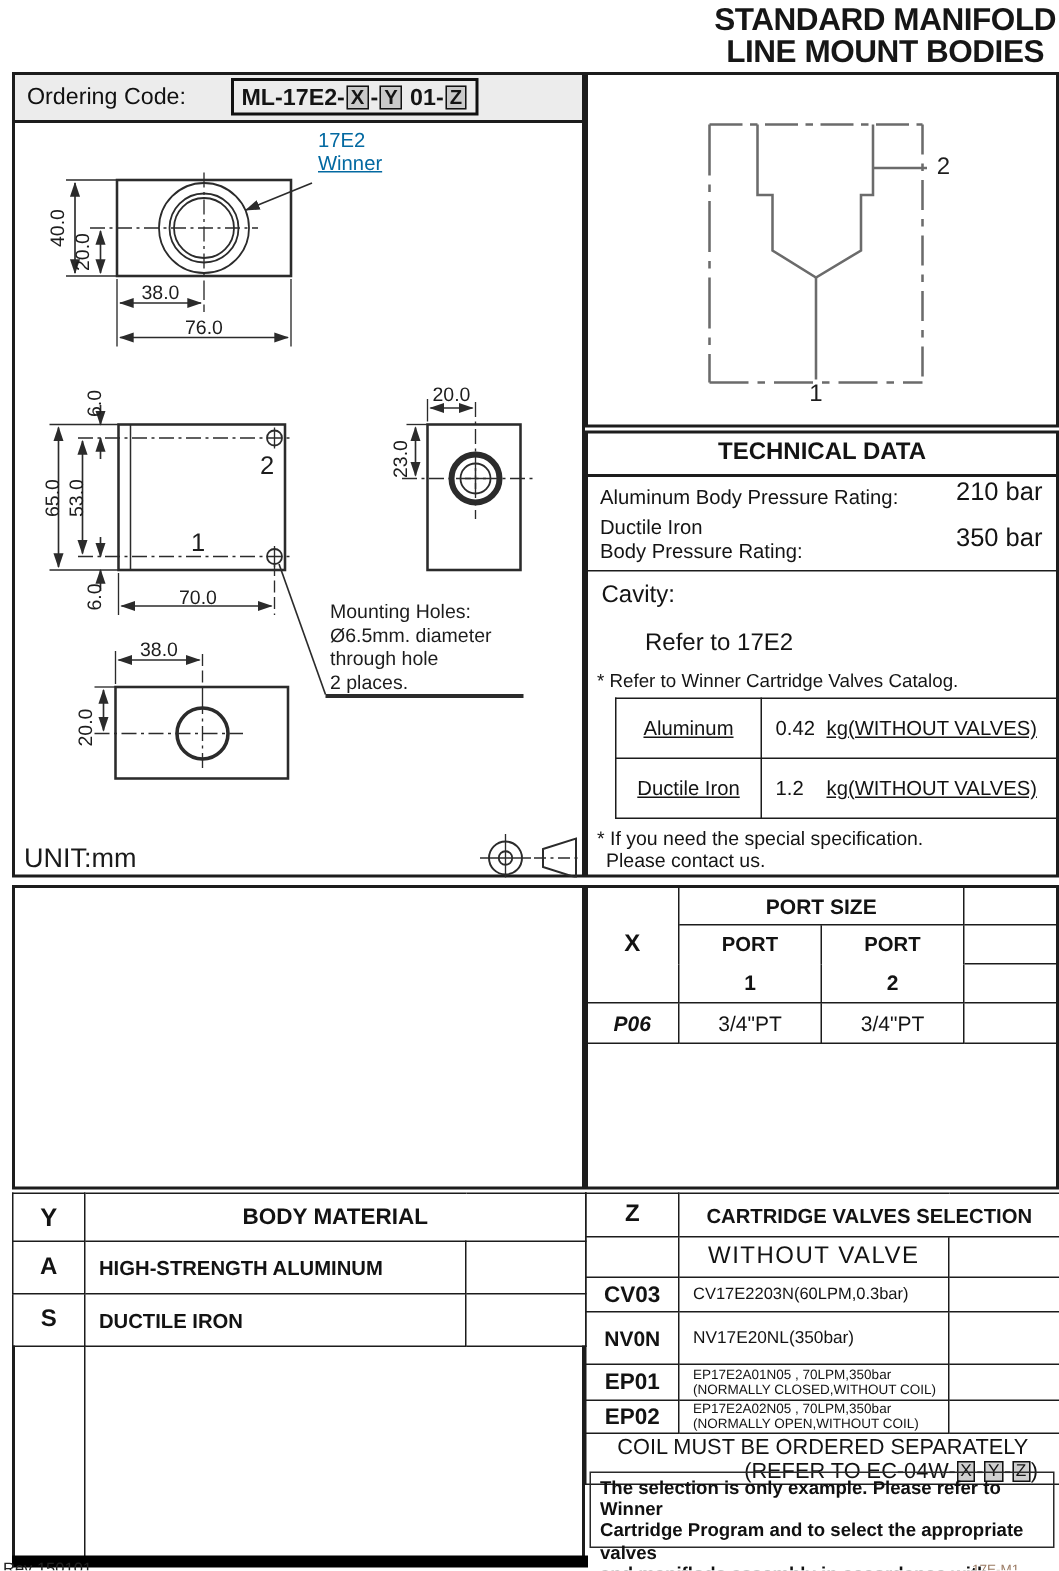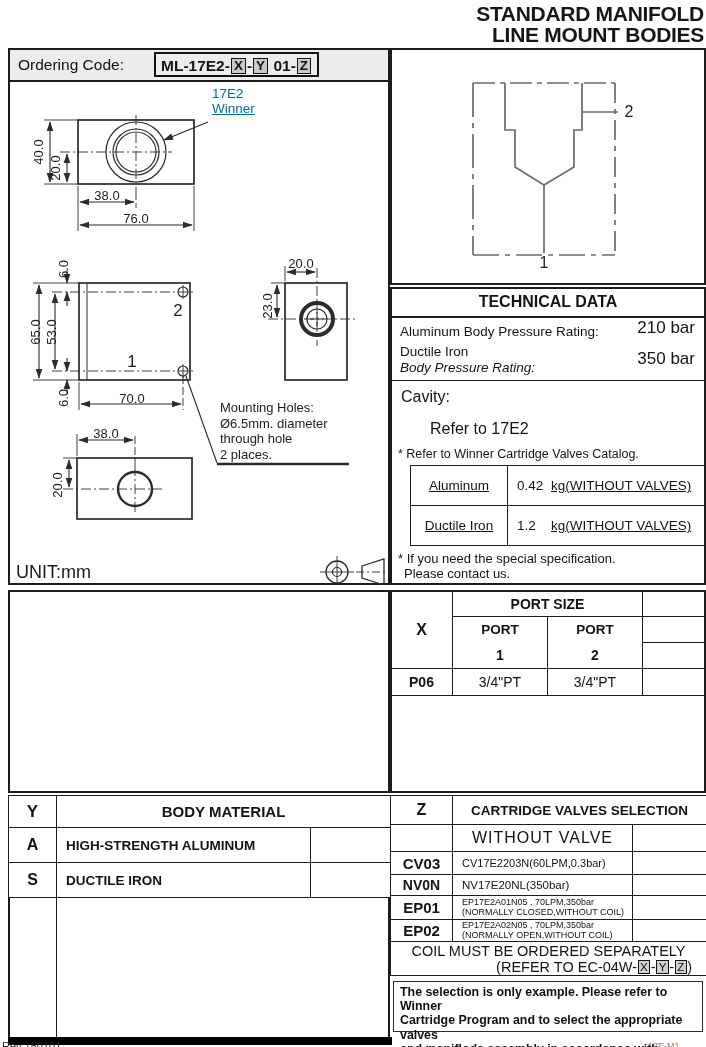--- a/index.html
+++ b/index.html
@@ -1,21 +1,21 @@
 <!DOCTYPE html>
 <html><head>
 <meta charset="utf-8">
 <style>
   html,body{margin:0;padding:0;background:#fff;}
   #page{position:relative;width:706px;height:1047px;background:#ffffff;overflow:hidden;
         font-family:"Liberation Sans",sans-serif;color:#141414;}
   .t{position:absolute;white-space:nowrap;}
   .box{position:absolute;border:2px solid #1c1c1c;box-sizing:border-box;background:#fff;}
   
-  .title{position:absolute;top:3px;right:2px;text-align:right;font-weight:bold;
+  .title{position:absolute;top:3px;right:2px;text-align:center;font-weight:bold;
          font-size:21px;line-height:21px;color:#161616;letter-spacing:-0.3px;}
   
   .order-strip{position:absolute;left:0;top:0;right:0;height:32px;background:#ececec;
                border-bottom:2px solid #1c1c1c;box-sizing:border-box;}
   .order-label{position:absolute;left:8px;top:0;line-height:30px;font-size:15.5px;color:#111;}
   .order-code{position:absolute;left:144px;top:2px;height:25px;line-height:24px;
               border:2px solid #111;background:#ececec;font-weight:bold;font-size:15.5px;
               padding:0 5px;box-sizing:border-box;}
   .codebox{display:inline-block;border:1.5px solid #111;background:#c9c9c9;line-height:14px;
            padding:0 2px;margin:0 1px;font-size:13.5px;vertical-align:1px;}
@@ -202,21 +202,21 @@
     </svg>
     <div class="portnum" style="left:152px;top:213px;font-size:16px;">1</div>
     <div class="portnum" style="left:237px;top:62px;font-size:16px;">2</div>
   </div>
 
   <div class="box" style="left:390px;top:287px;width:316px;height:298px;">
     <div class="tech-header">TECHNICAL DATA</div>
     <div class="t" style="left:8px;top:35px;font-size:13.5px;">Aluminum Body Pressure Rating:</div>
     <div class="t" style="right:9px;top:29px;font-size:17px;">210 bar</div>
     <div class="t" style="left:8px;top:55px;font-size:13.5px;">Ductile Iron</div>
-    <div class="t" style="left:8px;top:71px;font-size:13.5px;font-style:italic;">Body Pressure Rating:</div>
+    <div class="t" style="left:8px;top:71px;font-size:13.5px;">Body Pressure Rating:</div>
     <div class="t" style="right:9px;top:60px;font-size:17px;">350 bar</div>
     <div class="hline" style="left:0;right:0;top:91px;"></div>
     <div class="t" style="left:9px;top:99px;font-size:16px;">Cavity:</div>
     <div class="t" style="left:38px;top:131px;font-size:16px;">Refer to 17E2</div>
     <div class="t" style="left:6px;top:158px;font-size:12.5px;">* Refer to Winner Cartridge Valves Catalog.</div>
 
     <table class="abs-table" style="left:18px;top:176px;width:308px;text-decoration:underline;">
       <colgroup>
           <col style="width:97px;">
           <col style="width:211px;">
@@ -257,21 +257,21 @@
         <td class="bold" style="font-size:13.5px;border-bottom:none;">PORT</td>
         <td class="bold" style="font-size:13.5px;border-bottom:none;">PORT</td>
         <td></td>
       </tr>
       <tr style="height:26px;">
         <td class="bold" style="font-size:14px;border-top:none;">1</td>
         <td class="bold" style="font-size:14px;border-top:none;">2</td>
         <td></td>
       </tr>
       <tr style="height:27px;">
-        <td class="bold" style="font-size:14px;">P06</td>
+        <td class="bold" style="font-size:14px;font-style:italic;">P06</td>
         <td style="font-size:14px;">3/4"PT</td>
         <td style="font-size:14px;">3/4"PT</td>
         <td></td>
       </tr>
     </tbody>
       </table>
   </div>
 
   <table class="abs-table" style="left:8px;top:795px;width:382px;">
     <colgroup>
@@ -315,21 +315,21 @@
     <tr style="height:27px;">
       <td></td>
       <td style="font-size:16px;letter-spacing:1px;">WITHOUT VALVE</td>
       <td></td>
     </tr>
     <tr style="height:23px;">
       <td class="bold" style="font-size:15px;">CV03</td>
       <td class="left-pad" style="font-size:11px;">CV17E2203N(60LPM,0.3bar)</td>
       <td></td>
     </tr>
-    <tr style="height:21px;">
+    <tr style="height:35px;">
       <td class="bold" style="font-size:14px;">NV0N</td>
       <td class="left-pad" style="font-size:11.5px;">NV17E20NL(350bar)</td>
       <td></td>
     </tr>
     <tr style="height:24px;">
       <td class="bold" style="font-size:15px;">EP01</td>
       <td class="left-pad" style="font-size:9px;line-height:9.8px;">
         <div>EP17E2A01N05 , 70LPM,350bar</div>
         <div>(NORMALLY CLOSED,WITHOUT COIL)</div>
       </td>

